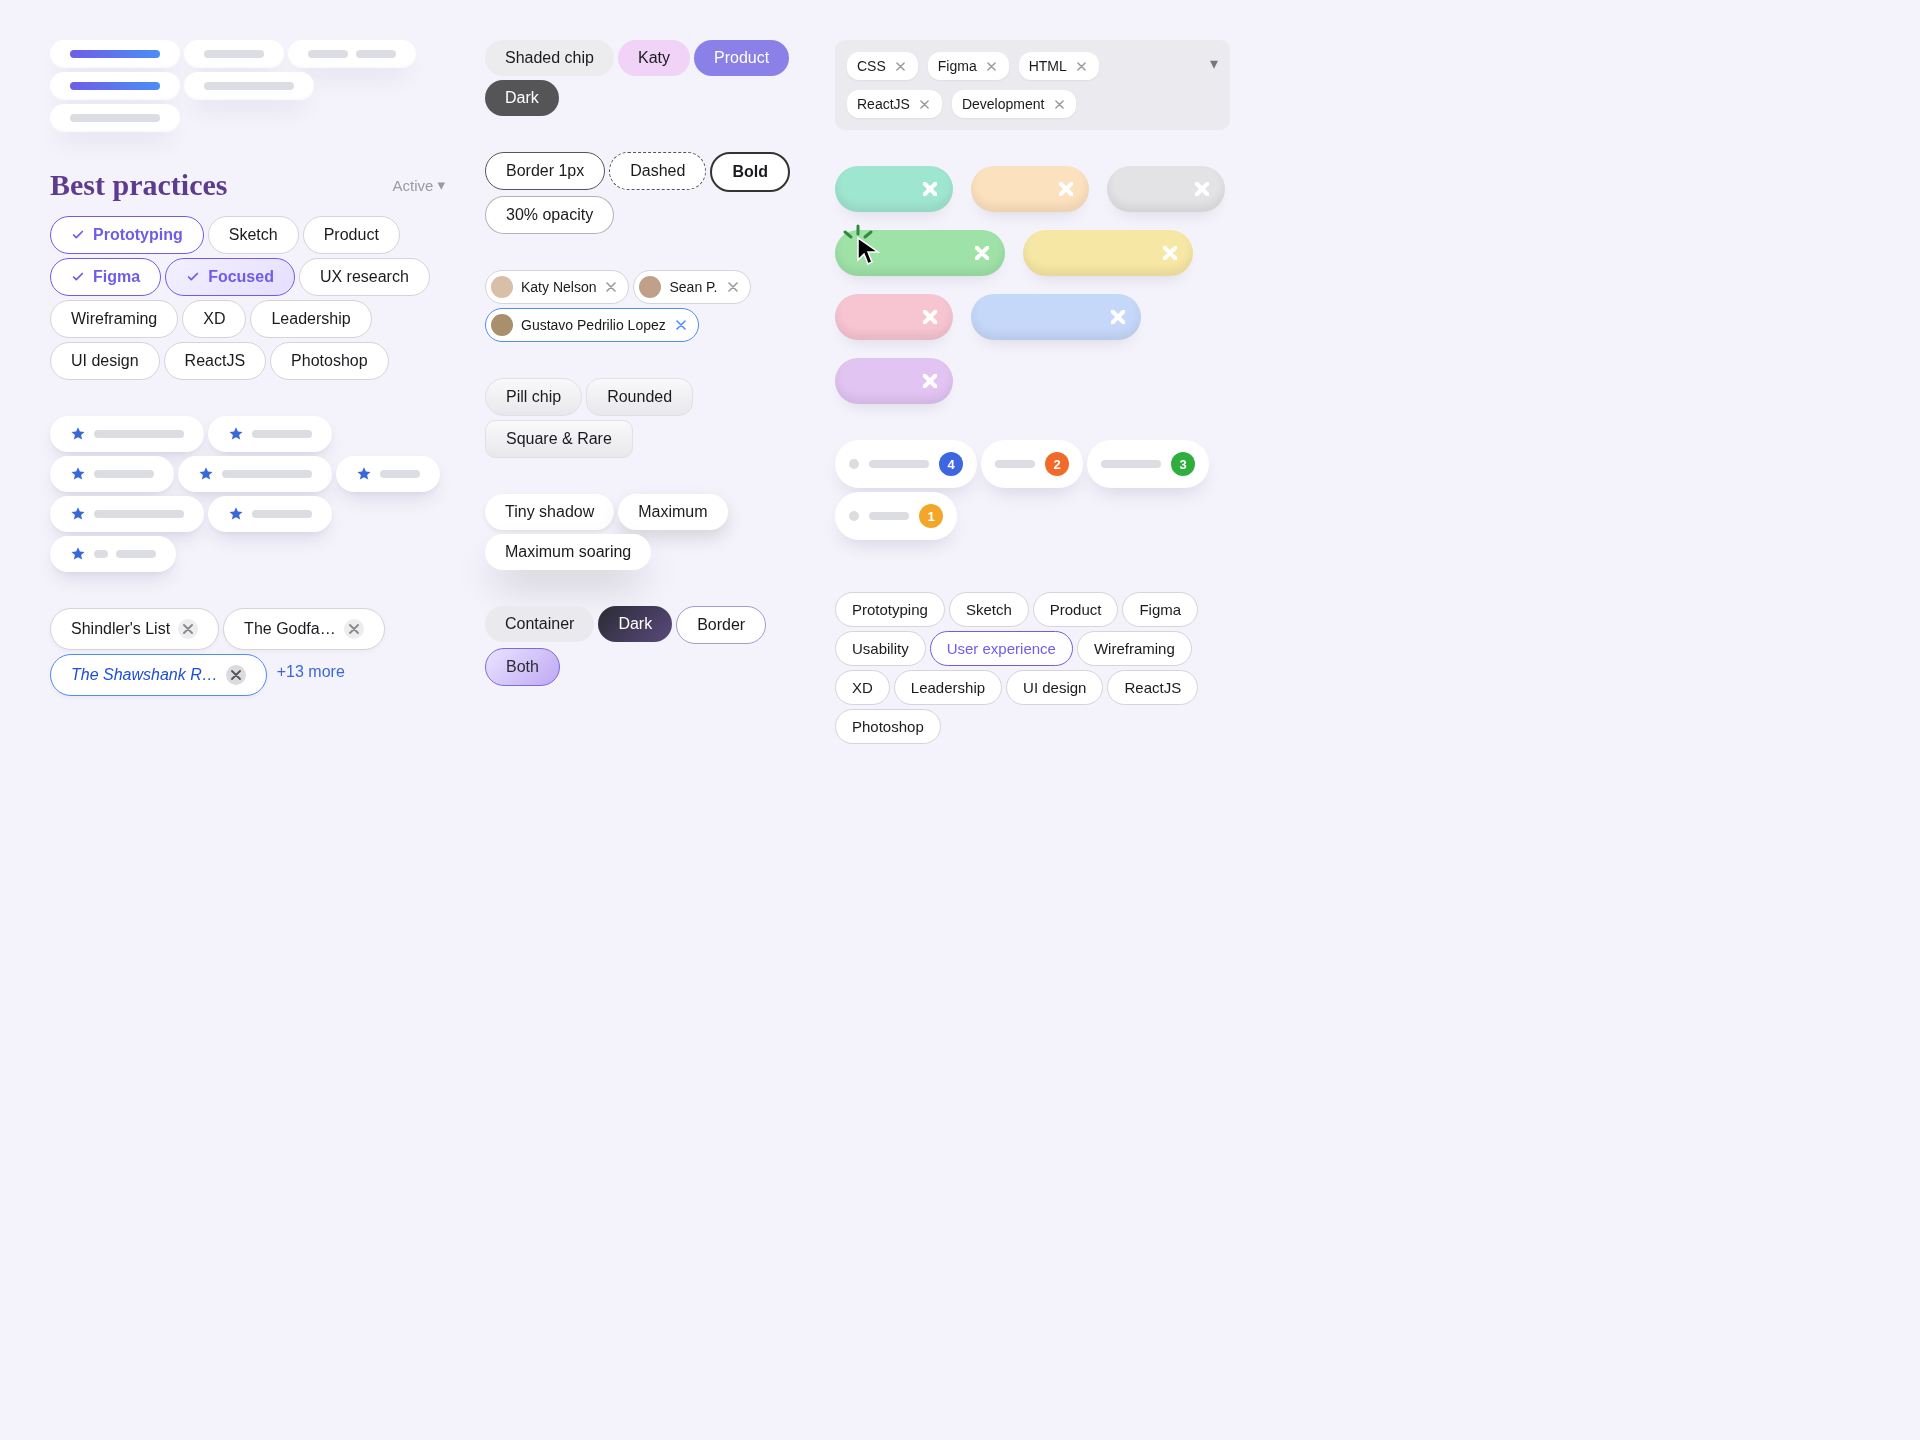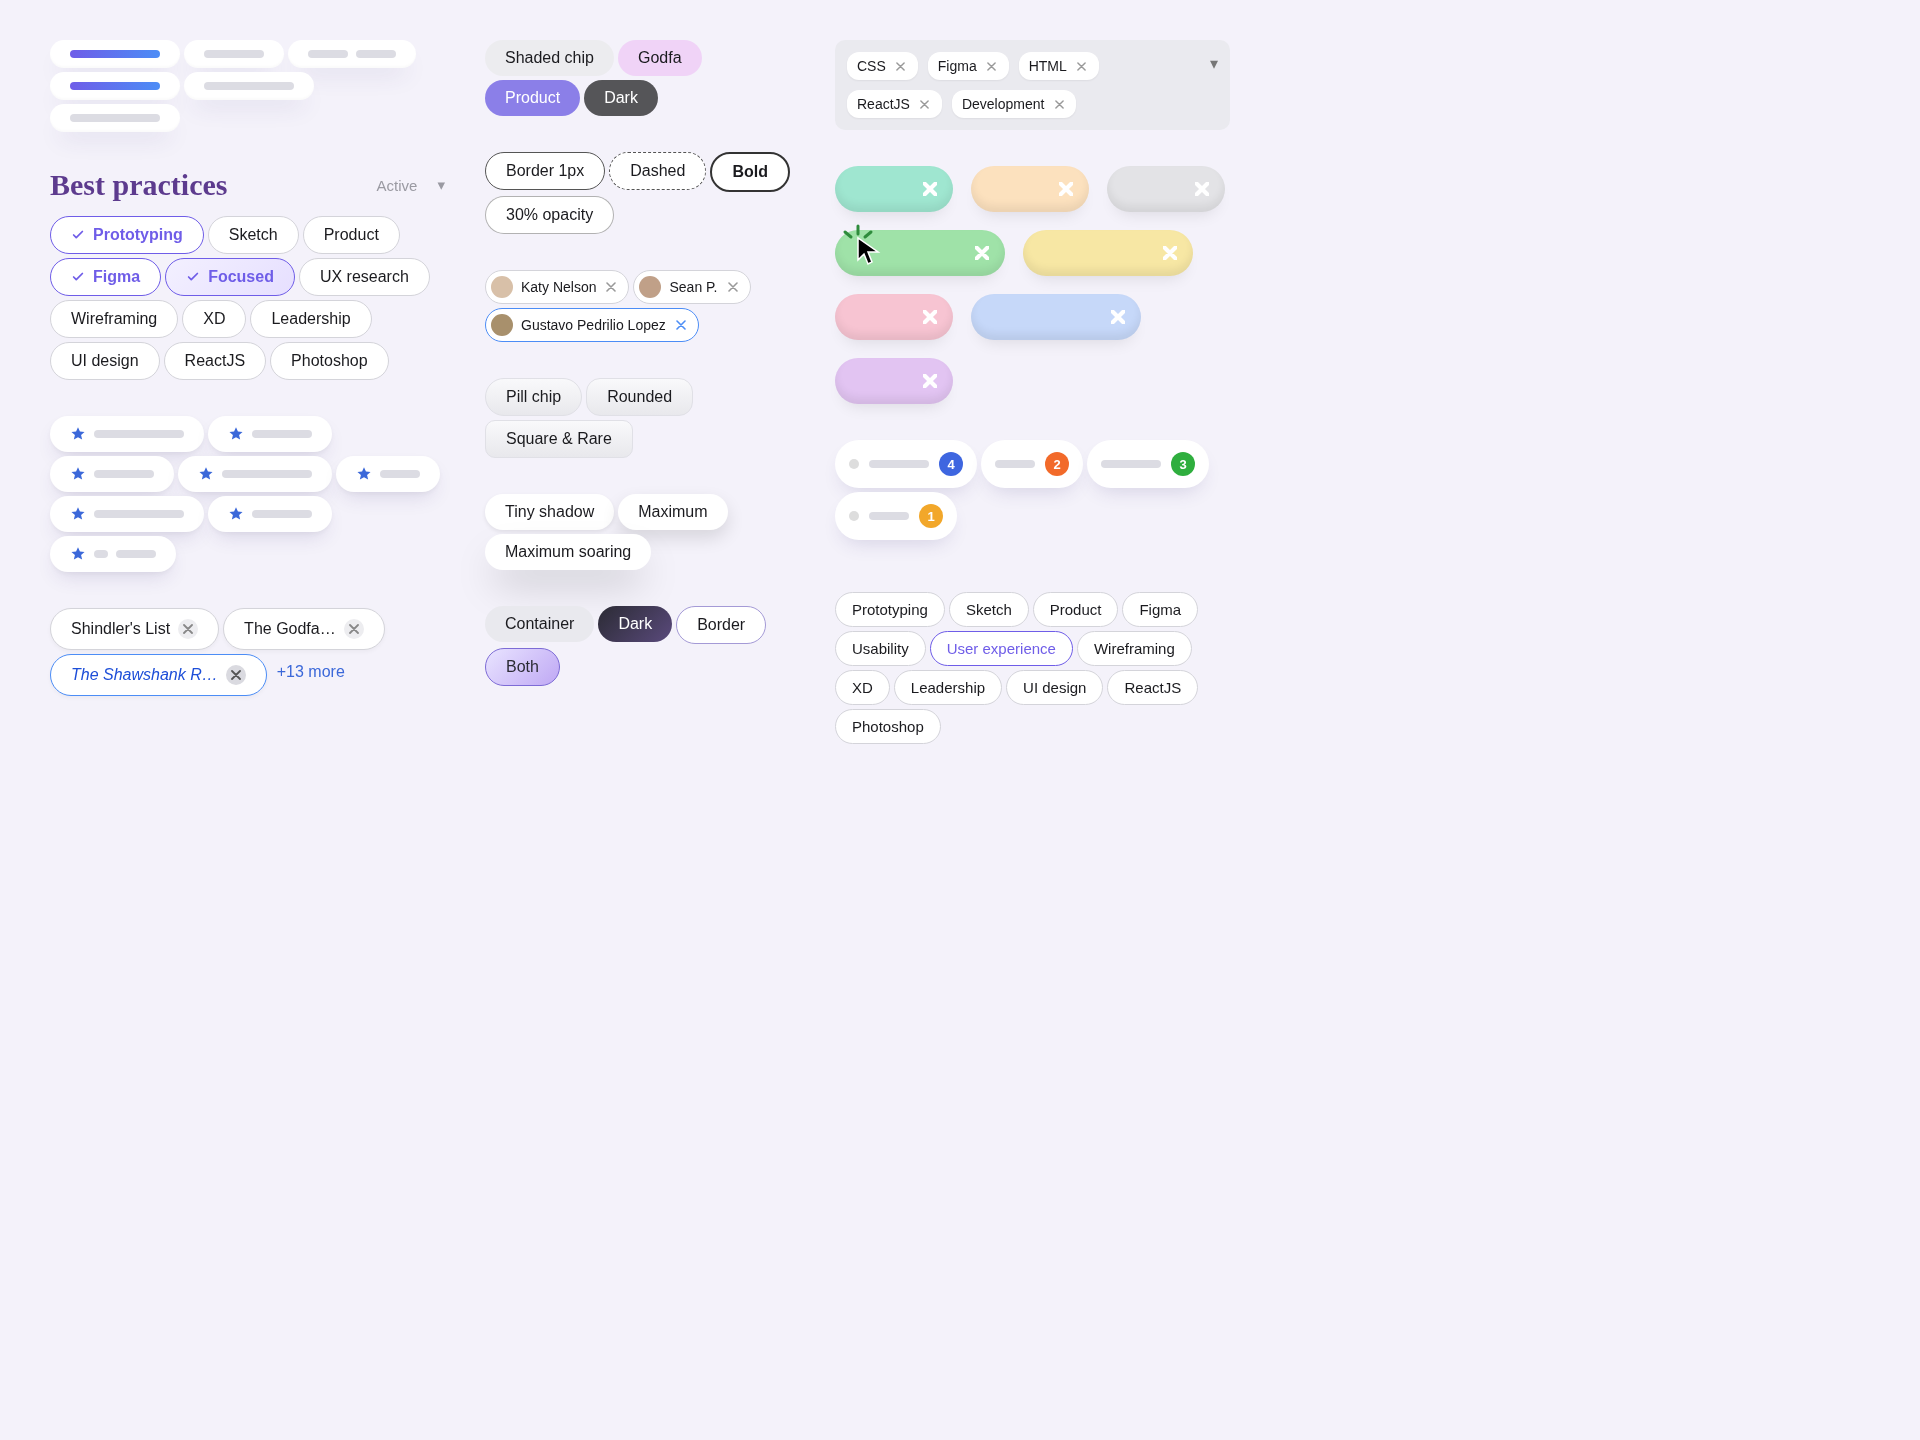--- a/index.html
+++ b/index.html
@@ -45,21 +45,21 @@
   .chip.containerchip{background:#E9E9EE;}
   .chip.borderchip{background:var(--white);border:1.5px solid #a49ad6;}
   
   .bar{display:inline-block;height:8px;border-radius:6px;background:#DCDCE3;}
   .bar.b1{width:90px;} .bar.b2{width:60px;} .bar.b3{width:40px;}
   .bar.grad{background:linear-gradient(90deg,#6F5DE8,#4C8DF6);}
   .chip.neu{background:var(--white);box-shadow:0 14px 24px -10px rgba(60,50,120,0.18), inset 0 -2px 2px rgba(0,0,0,0.02);}
   
   h2{font-family:Georgia,"Times New Roman",serif;color:var(--purple);font-weight:700;font-size:30px;margin:0;}
   .hrow{display:flex;align-items:center;justify-content:space-between;width:100%;margin-bottom:4px;}
-  .active{color:#9A9AA2;font-size:15px;display:inline-flex;align-items:center;gap:20px;}
+  .active{color:#9A9AA2;font-size:15px;display:inline-flex;align-items:center;gap:4px;}
   
   .check{width:14px;height:14px;display:inline-block;}
   .check svg{display:block;}
   
   .star{width:16px;height:16px;display:inline-block;}
   .star svg{display:block;}
   
   .x{width:14px;height:14px;display:inline-flex;align-items:center;justify-content:center;border-radius:50%;}
   .x svg{display:block;}
   .x.round{background:#EDEDF0;width:20px;height:20px;}
@@ -288,21 +288,21 @@
 
   </div>
 
   <div class="col" style="max-width:310px;">
 
     <div class="group">
       <span class="chip gray">
           <span>Shaded chip</span>
         </span>
       <span class="chip pink">
-          <span>Godfa</span>
+          <span>Katy</span>
         </span>
       <span class="chip violet">
           <span>Product</span>
         </span>
       <span class="chip dark">
           <span>Dark</span>
         </span>
     </div>
 
     <div class="group">

